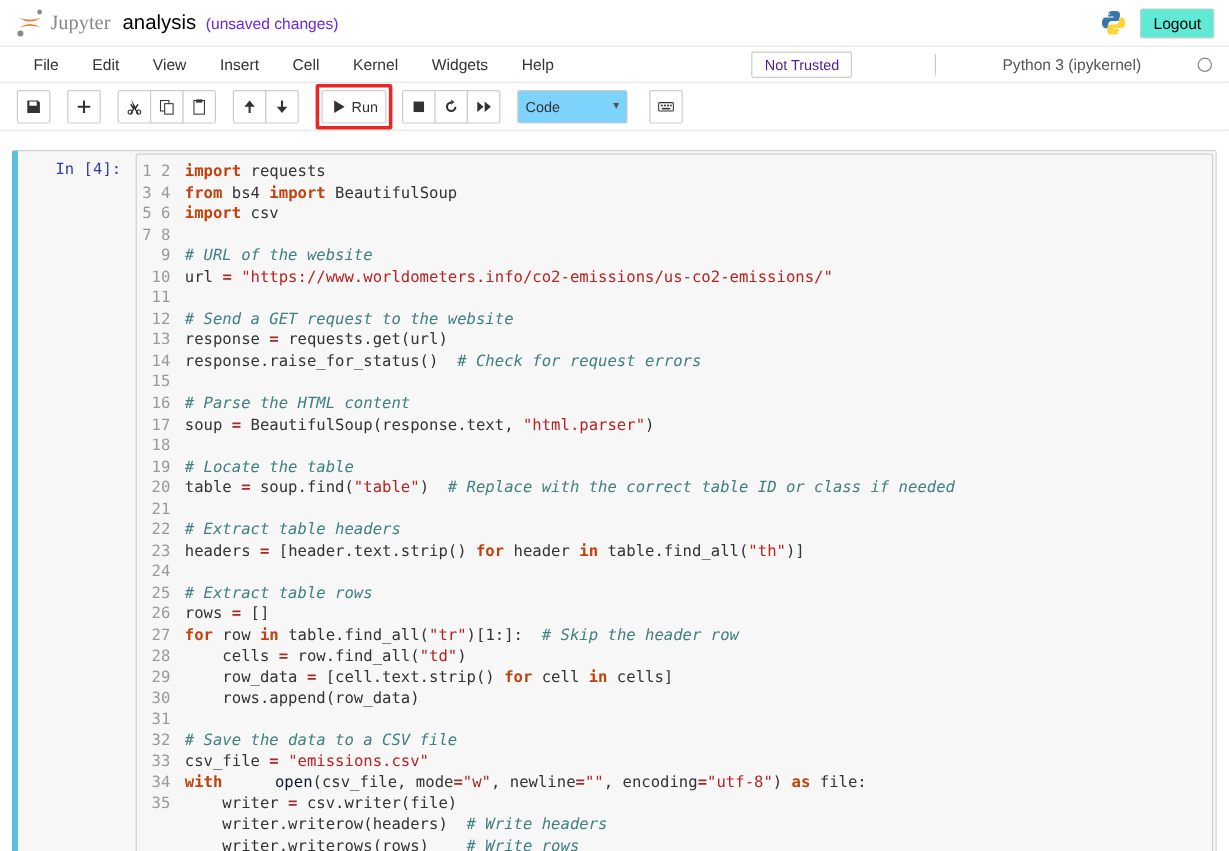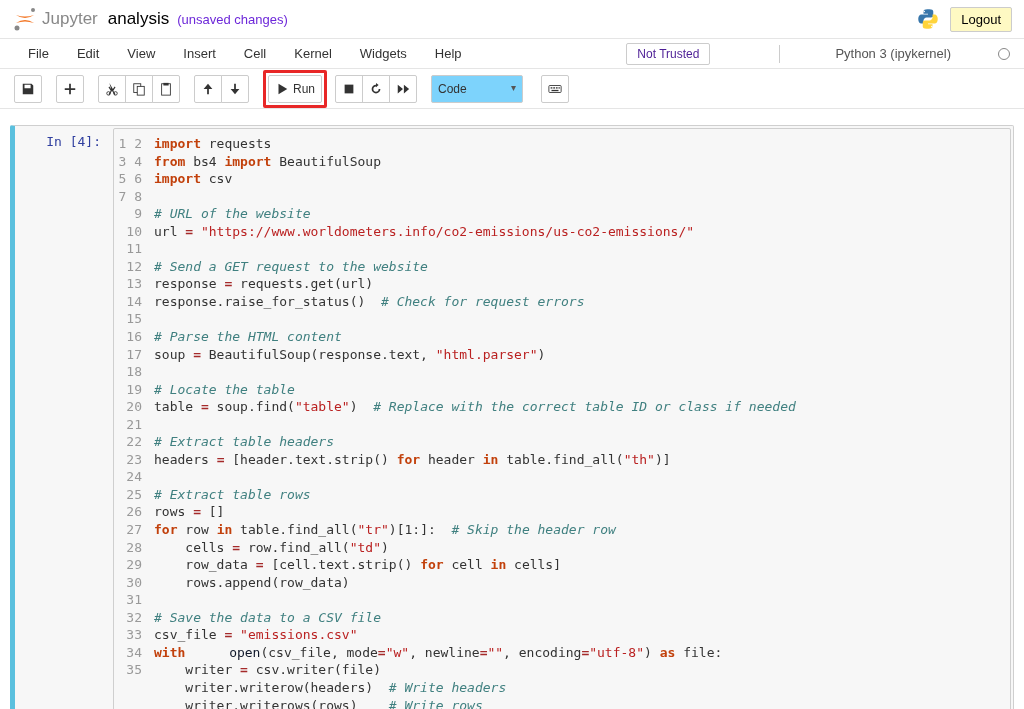--- a/index.html
+++ b/index.html
@@ -1,24 +1,24 @@
 <!DOCTYPE html>
 <html><head>
 <meta charset="utf-8">
 <style>
 * { box-sizing: border-box; margin: 0; padding: 0; }
 body { font-family: "Helvetica Neue", Helvetica, Arial, sans-serif; font-size: 13px; color: #333; background: #fff; }
 .header { display: flex; align-items: center; padding: 6px 12px; border-bottom: 1px solid #e5e5e5; }
-.logo { display: flex; align-items: center; gap: 4px; }
+.logo { display: flex; align-items: center; gap: 4px; font-family: Liberation Serif, serif; }
 .logo-text { font-size: 17px; color: #888; }
 .notebook-name { font-size: 17px; color: #000000; margin-left: 10px; }
 .unsaved { font-size: 13px; color: #6d28d9; margin-left: 8px; }
 .spacer { flex: 1; }
 .python-logo { width: 24px; height: 24px; margin-right: 10px; }
-.logout-btn { border: 1px solid #ccc; background: #fef9c3; padding: 4px 10px; border-radius: 2px; font-size: 13px; cursor: pointer; }
+.logout-btn { border: 1px solid #ccc; background: #5eead4; padding: 4px 10px; border-radius: 2px; font-size: 13px; cursor: pointer; }
 
 .menubar { display: flex; align-items: center; padding: 0 14px; border-bottom: 1px solid #e5e5e5; height: 30px; gap: 43px; }
 .menubar .menu-item { padding: 6px 14px; cursor: pointer; color: #333; font-size: 13px; }
 .trust { border: 1px solid #ccc; padding: 3px 10px; border-radius: 2px; font-size: 12px; color: #4c1d95; margin-right: 20px; }
 .kernel-name { color: #555; font-size: 13px; margin-left: 6px; margin-right: 4px; }
 .kernel-indicator { width: 12px; height: 12px; border: 1.5px solid #888; border-radius: 50%; display: inline-block; vertical-align: middle; }
 .divider { width:1px; height:18px; background:#ccc; margin:0 6px; }
 
 .toolbar { display: flex; align-items: center; padding: 5px 14px; border-bottom: 1px solid #e5e5e5; gap: 4px; height: 40px; }
 .btn { border: 1px solid #ccc; background: #fff; height: 28px; min-width: 28px; display: flex; align-items: center; justify-content: flex-end; border-radius: 2px; cursor: pointer; padding: 2px 6px; font-size: 12px; color: #333; }

